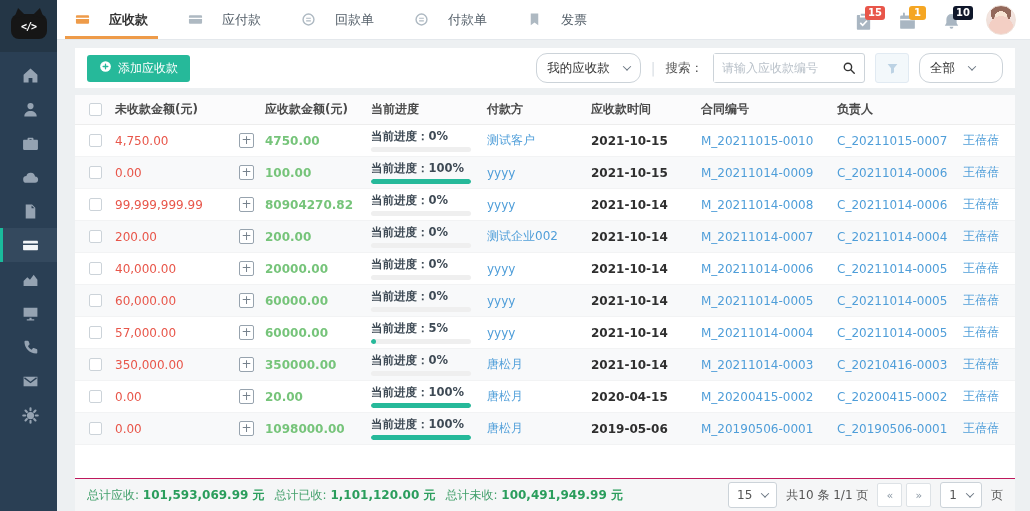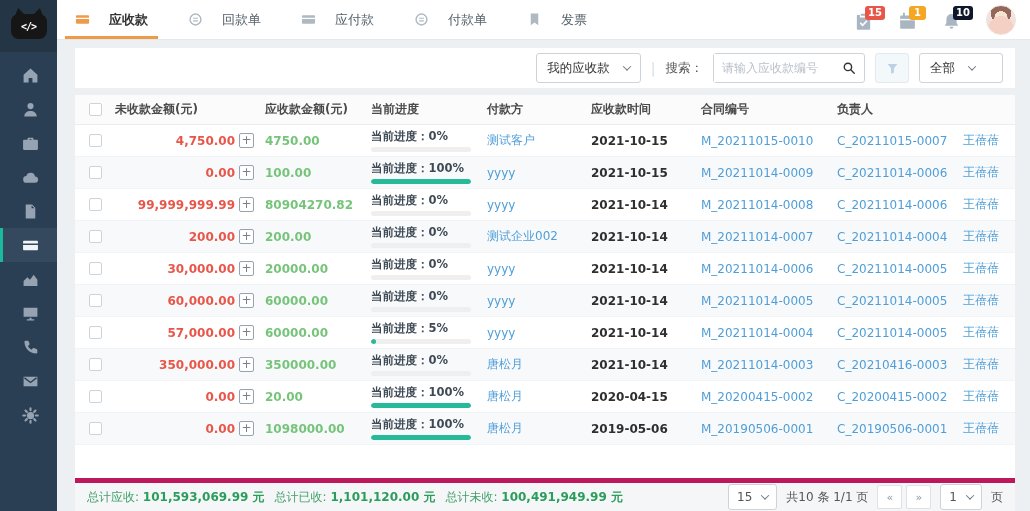--- a/index.html
+++ b/index.html
@@ -44,21 +44,21 @@
       radial-gradient(circle at 50% 26%, #93685a 0 40%, transparent 41%),
       linear-gradient(#f6eae6,#ecd9d3); }
 
   
   .content { flex:1; padding:8px 15px 0 18px; display:flex; flex-direction:column; }
   .toolbar { background:#fff; height:40px; flex:0 0 40px; display:flex; align-items:center; padding:0 12px; }
   .btn-add { background:var(--accent,#26b99a); color:#fff; border:none; border-radius:3px; height:27px; padding:0 12px;
     font-size:12px; display:flex; align-items:center; gap:6px; cursor:pointer; font-family:inherit; }
   .btn-add svg { width:13px; height:13px; }
   .toolbar-right { margin-left:auto; display:flex; align-items:center; gap:10px; }
-  .selbox { height:30px; border:1px solid #ccd3d9; border-radius:3px; background:#fff; display:flex; align-items:center;
+  .selbox { height:30px; border:1px solid #ccd3d9; border-radius:11px; background:#fff; display:flex; align-items:center;
     padding:0 10px; gap:14px; font-size:12.5px; color:#333; cursor:pointer; }
   .caret { display:inline-block; width:6px; height:6px; border-right:1.5px solid #6b7682; border-bottom:1.5px solid #6b7682; transform:rotate(45deg) translate(-1px,-1px); }
   .vdiv { color:#d9dee3; font-size:14px; }
   .search-label { color:#555; font-size:12.5px; }
   .search-wrap { height:30px; border:1px solid #ccd3d9; border-radius:3px; background:#fff; display:flex; align-items:center; width:152px; }
   .search-wrap input { flex:1; border:none; outline:none; height:100%; padding:0 8px; font-size:12px; font-family:inherit; color:#333; min-width:0; }
   .search-wrap input::placeholder { color:#b9c1c9; }
   .search-btn { width:30px; height:100%; display:flex; align-items:center; justify-content:center; color:#333; cursor:pointer; }
   .search-btn svg { width:14px; height:14px; }
   .funnel-btn { width:34px; height:30px; border:1px solid #e1eaf2; background:#f3f8fb; border-radius:3px;
@@ -67,32 +67,32 @@
 
   
   .card { background:#fff; margin-top:7px; flex:1; display:flex; flex-direction:column; overflow:hidden; }
   .grid { display:grid; grid-template-columns:36px 124px 26px 106px 116px 104px 110px 136px 126px 1fr; align-items:center; }
   .thead { height:30px; background:#fbfbfc; border-bottom:1px solid #ededed; font-size:12px; color:#4a4a4a; font-weight:bold; }
   .trow { height:32px; border-bottom:1px solid #f2f3f4; background:#fff; font-size:12px; }
   .trow.alt { background:#f8f9fa; }
   .cell { padding-left:4px; overflow:hidden; white-space:nowrap; }
   .c-check { display:flex; justify-content:center; }
   .cb { width:13px; height:13px; border:1px solid #ccd3d9; border-radius:2px; background:#fff; cursor:pointer; display:inline-block; }
-  .c-unpaid { color:var(--red,#e8564a); font-weight:bold;text-align:right; }
+  .c-unpaid { color:var(--red,#e8564a); font-weight:normal; }
   .c-amount { color:var(--green-amt,#76c47a); font-weight:bold; }
   .plusbox { width:15px; height:15px; border:1px solid #97a3ae; border-radius:2px; color:#76828d; font-size:12px; line-height:13px;
     text-align:center; display:inline-block; cursor:pointer; background:#fff; }
   .prog-label { font-size:11.5px; color:#3e4a55; font-weight:bold; margin-bottom:3px; }
   .prog-track { width:100px; height:5px; background:#efefef; border-radius:3px; overflow:hidden; }
   .prog-fill { height:100%; background:var(--accent,#26b99a); border-radius:3px; }
   .link { color:var(--blue,#4f9ed9); cursor:pointer; }
   .c-date { color:#2f2f2f; font-weight:bold; font-size:12px; }
 
   
-  .tfoot { margin-top:auto; height:33px; background:#f5f6f7; border-top:5px solid #be185d; display:flex; align-items:center; padding:0 12px; font-size:12px; }
+  .tfoot { margin-top:auto; height:33px; background:#f5f6f7; border-top:1px solid #be185d; display:flex; align-items:center; padding:0 12px; font-size:12px; }
   .summary { display:flex; gap:10px; }
   .sum-label { color:#43a06c; }
   .sum-value { color:#2a9d5c; font-weight:bold; }
   .pager { margin-left:auto; display:flex; align-items:center; gap:9px; color:#555; }
   .pg-sel { height:26px; border:1px solid #ccd3d9; border-radius:3px; background:#fff; display:flex; align-items:center; padding:0 8px; gap:10px; font-size:12px; cursor:pointer; }
   .pg-btn { width:25px; height:24px; border:1px solid #dde2e6; background:#fff; border-radius:2px; color:#8a97a3;
     display:flex; align-items:center; justify-content:center; font-size:11px; cursor:pointer; }
   .pg-total { color:#555; }
 </style>
 </head>
@@ -200,33 +200,33 @@
             <span style="display: inline-flex;">
               <svg viewBox="0 0 16 16" fill="currentColor" xmlns="http://www.w3.org/2000/svg">
                 <path d="M1 4.5c0-.6.4-1 1-1h12c.6 0 1 .4 1 1V6H1Zm0 3h14v4c0 .6-.4 1-1 1H2c-.6 0-1-.4-1-1Zm1.5 2.5h4v1.2h-4Z"></path>
               </svg>
             </span>
             <span>应收款</span>
           </div>
           <div class="tab">
             <span style="display: inline-flex;">
               <svg viewBox="0 0 16 16" fill="currentColor" xmlns="http://www.w3.org/2000/svg">
+                <path d="M1 4.5c0-.6.4-1 1-1h12c.6 0 1 .4 1 1V6H1Zm0 3h14v4c0 .6-.4 1-1 1H2c-.6 0-1-.4-1-1Zm1.5 2.5h4v1.2h-4Z"></path>
+              </svg>
+            </span>
+            <span>应付款</span>
+          </div>
+          <div class="tab">
+            <span style="display: inline-flex;">
+              <svg viewBox="0 0 16 16" fill="currentColor" xmlns="http://www.w3.org/2000/svg">
                 <circle cx="8" cy="8" r="5.8" fill="none" stroke="currentColor" stroke-width="1.5"></circle>
                 <path d="M5.5 6.6h5M5.5 9.4h5" stroke="currentColor" stroke-width="1.2"></path>
               </svg>
             </span>
             <span>回款单</span>
-          </div>
-          <div class="tab">
-            <span style="display: inline-flex;">
-              <svg viewBox="0 0 16 16" fill="currentColor" xmlns="http://www.w3.org/2000/svg">
-                <path d="M1 4.5c0-.6.4-1 1-1h12c.6 0 1 .4 1 1V6H1Zm0 3h14v4c0 .6-.4 1-1 1H2c-.6 0-1-.4-1-1Zm1.5 2.5h4v1.2h-4Z"></path>
-              </svg>
-            </span>
-            <span>应付款</span>
           </div>
           <div class="tab">
             <span style="display: inline-flex;">
               <svg viewBox="0 0 16 16" fill="currentColor" xmlns="http://www.w3.org/2000/svg">
                 <circle cx="8" cy="8" r="5.8" fill="none" stroke="currentColor" stroke-width="1.5"></circle>
                 <path d="M5.5 6.6h5M5.5 9.4h5" stroke="currentColor" stroke-width="1.2"></path>
               </svg>
             </span>
             <span>付款单</span>
           </div>
@@ -260,20 +260,27 @@
                 </svg>
               </span><span class="badge" style="background: #0f172a;">10</span></div>
           </div>
         <div class="avatar"></div>
       </div>
     </div>
 
     <div class="content">
 
       <div class="toolbar">
+        <button class="btn-add">
+          <span class="ic" id="ic-add"><svg viewBox="0 0 16 16" fill="currentColor" xmlns="http://www.w3.org/2000/svg">
+                <circle cx="8" cy="8" r="6.6" fill="#fff"></circle>
+                <path d="M5.1 8h5.8M8 5.1v5.8" stroke="#26b99a" stroke-width="1.6" stroke-linecap="round"></path>
+              </svg></span>
+          <span>添加应收款</span>
+        </button>
         <div class="toolbar-right">
           <div class="selbox">
             <span>我的应收款</span>
             <span class="caret"></span>
           </div>
           <span class="vdiv">|</span>
           <span class="search-label">搜索：</span>
           <div class="search-wrap">
             <input type="text" placeholder="请输入应收款编号" style="">
             <span class="search-btn" id="ic-search">
@@ -383,21 +390,21 @@
               <div class="cell link">测试企业002</div>
               <div class="cell c-date">2021-10-14</div>
               <div class="cell link">M_20211014-0007</div>
               <div class="cell link">C_20211014-0004</div>
               <div class="cell link">王蓓蓓</div>
             </div>
             <div class="grid trow">
               <div class="cell c-check">
                 <span class="cb"></span>
               </div>
-              <div class="cell c-unpaid">30,000.00</div>
+              <div class="cell c-unpaid">40,000.00</div>
               <div class="cell"><span class="plusbox">+</span></div>
               <div class="cell c-amount">20000.00</div>
               <div class="cell">
                 <div class="prog-label">当前进度：0%</div>
                 <div class="prog-track">
                   <div class="prog-fill" style="width: 0%;"></div>
                 </div>
               </div>
               <div class="cell link">yyyy</div>
               <div class="cell c-date">2021-10-14</div>

